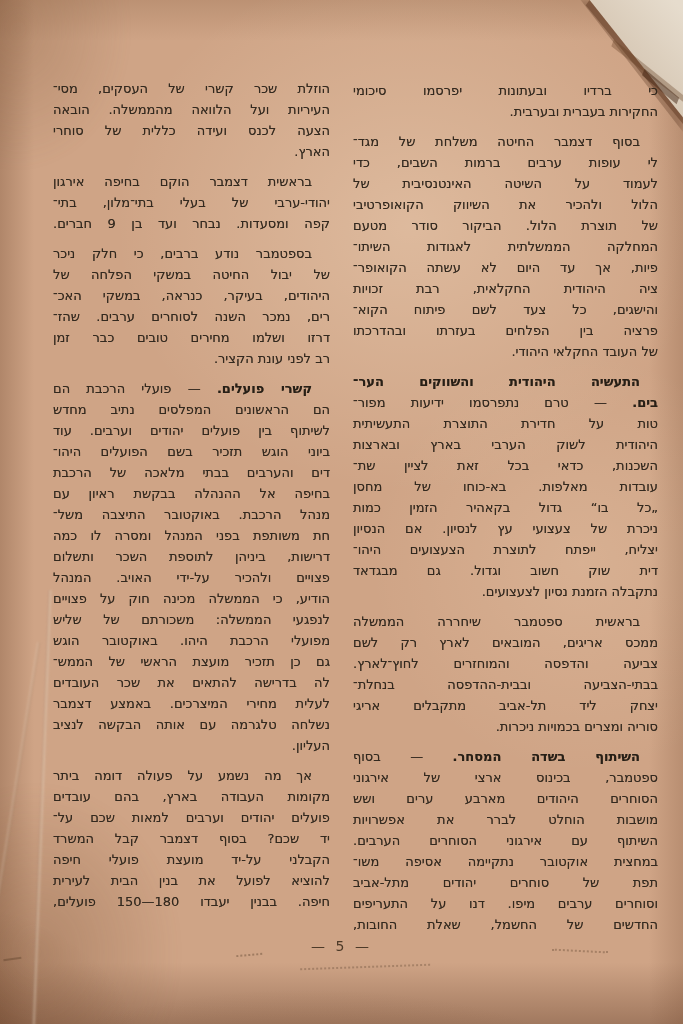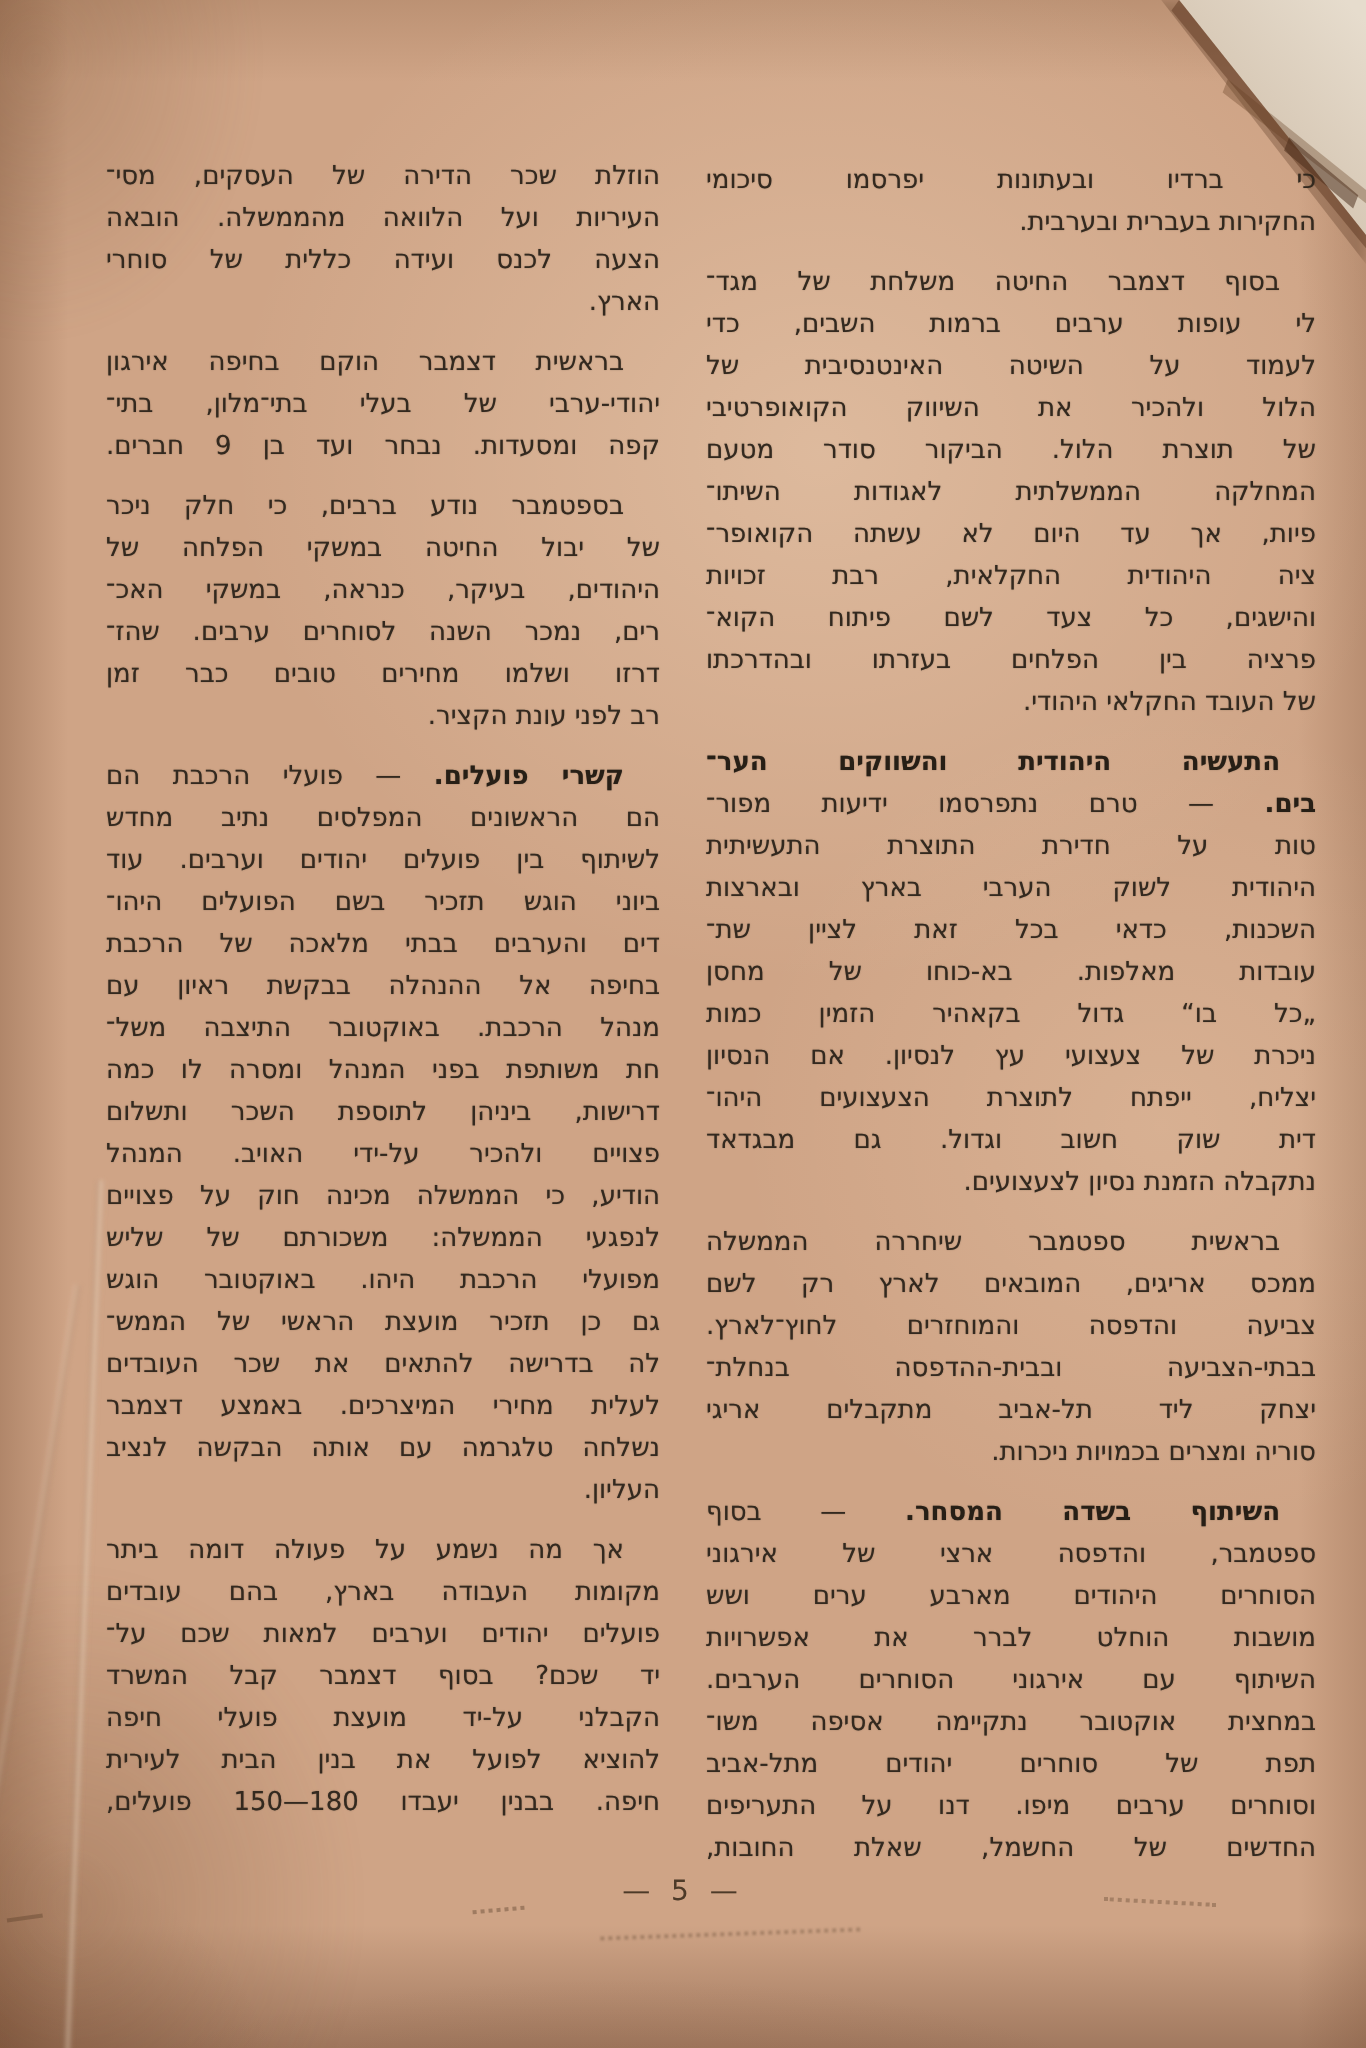--- a/index.html
+++ b/index.html
@@ -114,33 +114,33 @@
     <div class="para indent">
       <div class="line"><span>בראשית ספטמבר שיחררה הממשלה</span></div>
       <div class="line"><span>ממכס אריגים, המובאים לארץ רק לשם</span></div>
       <div class="line"><span>צביעה והדפסה והמוחזרים לחוץ־לארץ.</span></div>
       <div class="line"><span>בבתי-הצביעה ובבית-ההדפסה בנחלת־</span></div>
       <div class="line"><span>יצחק ליד תל-אביב מתקבלים אריגי</span></div>
       <div class="line end"><span>סוריה ומצרים בכמויות ניכרות.</span></div>
     </div>
     <div class="para indent">
       <div class="line"><span class="bold">השיתוף בשדה המסחר.</span><span> — בסוף</span></div>
-      <div class="line"><span>ספטמבר, והדפסה ארצי של אירגוני</span></div>
+      <div class="line"><span>ספטמבר, בכינוס ארצי של אירגוני</span></div>
       <div class="line"><span>הסוחרים היהודים מארבע ערים ושש</span></div>
       <div class="line"><span>מושבות הוחלט לברר את אפשרויות</span></div>
       <div class="line"><span>השיתוף עם אירגוני הסוחרים הערבים.</span></div>
       <div class="line"><span>במחצית אוקטובר נתקיימה אסיפה משו־</span></div>
       <div class="line"><span>תפת של סוחרים יהודים מתל-אביב</span></div>
       <div class="line"><span>וסוחרים ערבים מיפו. דנו על התעריפים</span></div>
       <div class="line"><span>החדשים של החשמל, שאלת החובות,</span></div>
     </div>
   </div>
 <div class="col col-left">
     <div class="para">
-      <div class="line"><span>הוזלת שכר הדירה של העסקים, מסי־</span></div>
+      <div class="line"><span>הוזלת שכר קשרי של העסקים, מסי־</span></div>
       <div class="line"><span>העיריות ועל הלוואה מהממשלה. הובאה</span></div>
       <div class="line"><span>הצעה לכנס ועידה כללית של סוחרי</span></div>
       <div class="line end"><span>הארץ.</span></div>
     </div>
     <div class="para indent">
       <div class="line"><span>בראשית דצמבר הוקם בחיפה אירגון</span></div>
       <div class="line"><span>יהודי-ערבי של בעלי בתי־מלון, בתי־</span></div>
       <div class="line"><span>קפה ומסעדות. נבחר ועד בן 9 חברים.</span></div>
     </div>
     <div class="para indent">

